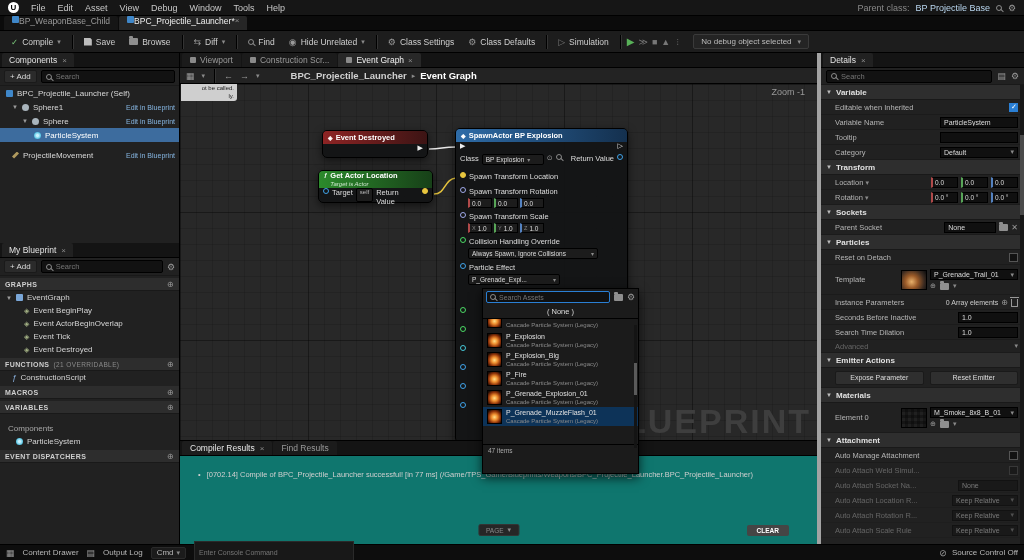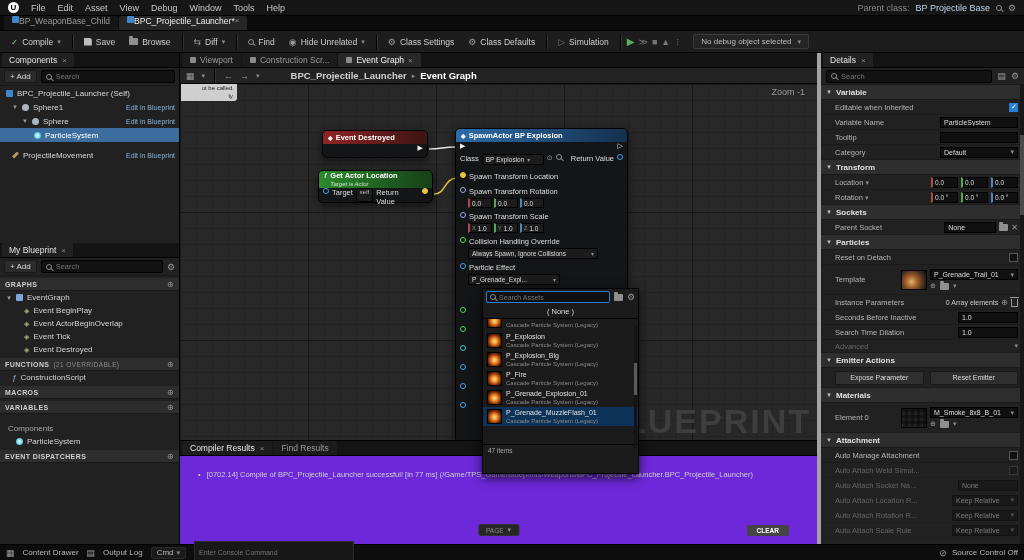--- a/index.html
+++ b/index.html
@@ -112,21 +112,21 @@
 .aitem.sel{background:#0d3358}
 .aitem .thumb{width:15px;height:15px;flex:none;border:1px solid #000;background:radial-gradient(circle at 50% 55%,#ffe08a 0%,#f09030 30%,#8a3008 62%,#170a04 88%)}
 .aitem .nm{color:#e0e0e0;font-size:7px;line-height:8px}
 .aitem .ty{color:#8a8a8a;font-size:6px;line-height:7px}
 .aclip{height:12px;overflow:hidden}
 .aclip .aitem{transform:translateY(-8px)}
 .pscroll{position:absolute;right:1px;top:36px;width:3px;height:123px;background:#141414}
 .pscroll .thumbbar{position:absolute;top:38px;width:3px;height:32px;background:#5a5a5a}
 .pfoot{border-top:1px solid #000;height:12px;display:flex;align-items:center;padding:0 5px;color:#aaa;font-size:6.5px}
 
-.cpanel{position:absolute;left:0;top:387px;width:100%;height:104px;background:#6d28d9;border-top:1px solid #000}
+.cpanel{position:absolute;left:0;top:387px;width:100%;height:104px;background:#0f766e;border-top:1px solid #000}
 .ctabs{height:15px;background:#141414;display:flex;align-items:flex-end;padding-left:2px;border-bottom:1px solid #000}
 .ctab{height:14px;display:flex;align-items:center;gap:5px;padding:0 8px;font-size:8.5px;color:#9a9a9a;background:#1b1b1b;margin-right:1px;border-radius:2px 2px 0 0}
 .ctab.active{background:#1d1d1d;color:#e8e8e8}
 .cmsg{padding:14px 18px;font-size:7.5px;color:#cfcfcf;display:flex;gap:6px}
 .pagechip{position:absolute;left:50%;transform:translateX(-50%);bottom:8px;display:flex;gap:4px;align-items:center;background:#262626;border:1px solid #333;border-radius:2px;color:#8a8a8a;font-size:6.5px;padding:1px 7px}
 .clearbtn{position:absolute;right:28px;bottom:8px;background:#454545;color:#fff;font-size:6.5px;font-weight:bold;padding:2px 10px;border-radius:2px}
 
 .dsearch{height:17px;display:flex;align-items:center;gap:5px;padding:0 5px;border-bottom:1px solid #191919}
 .dbody{position:absolute;left:0;right:0;top:32px;bottom:0;overflow:hidden}
 .shdr{height:15px;background:#2e2e2e;display:flex;align-items:center;gap:4px;padding:0 5px;font-size:8px;font-weight:bold;color:#e0e0e0;border-bottom:1px solid #191919}

